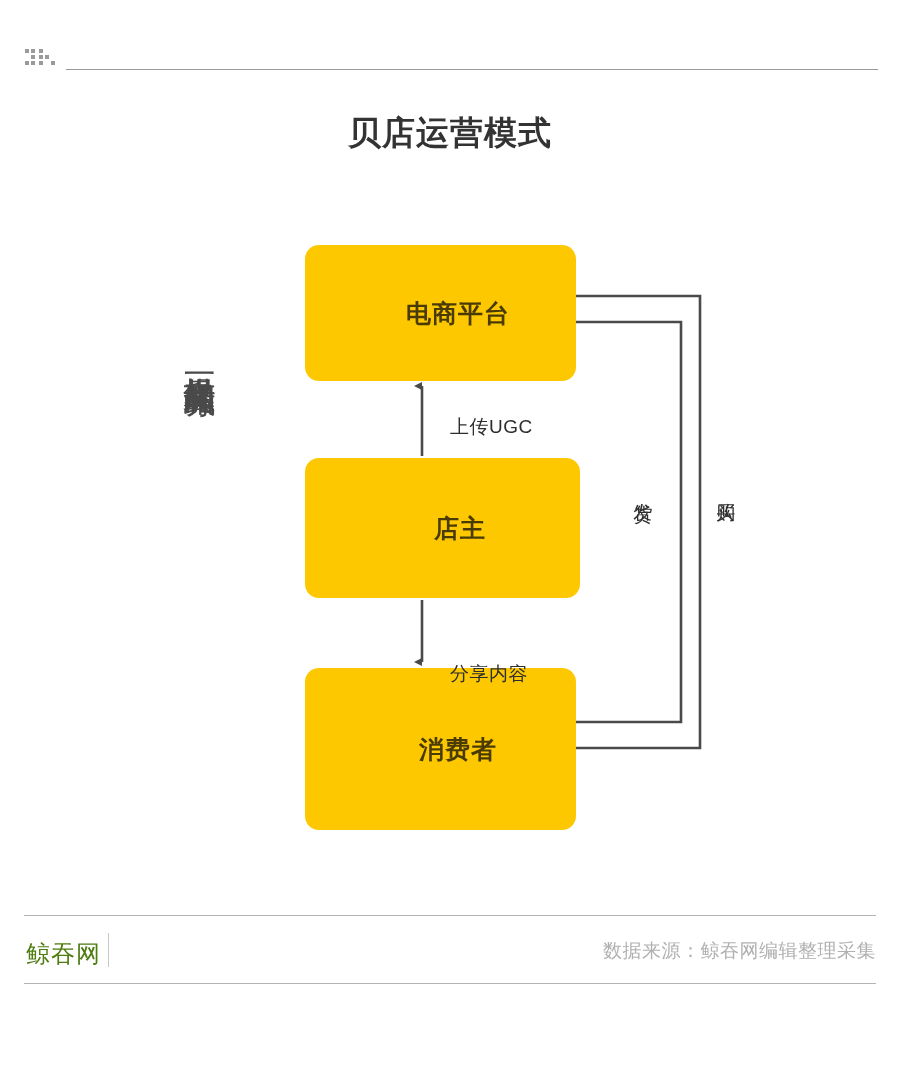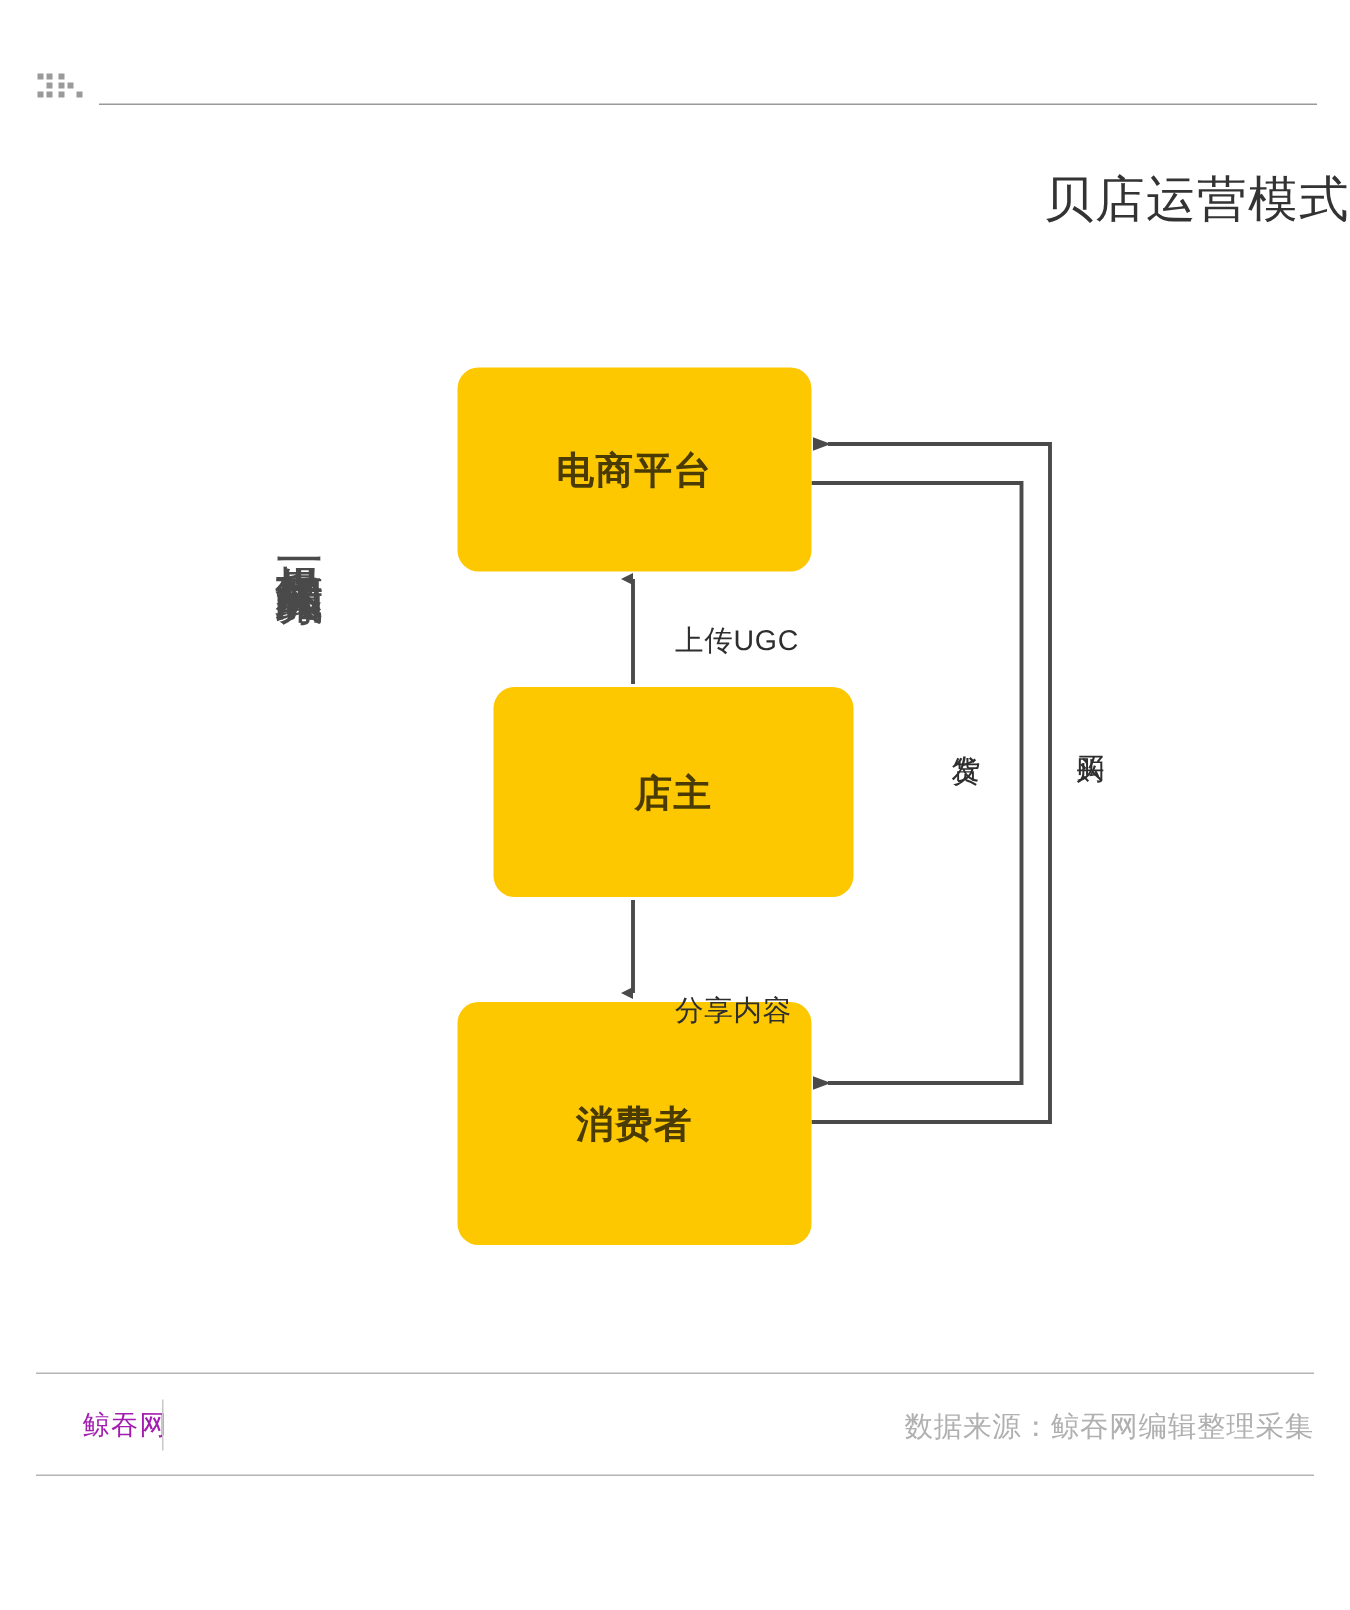--- a/index.html
+++ b/index.html
@@ -33,23 +33,23 @@
     left: 66px; top: 69px;
     width: 812px; height: 0;
     border-top: 1.5px solid #9a9a9a;
   }
 
   
   .page-title {
     position: absolute;
     left: 0; top: 111px;
     width: 900px;
-    text-align: right;
+    text-align: center;
     font-size: 33px;
-    font-weight: normal;
+    font-weight: bold;
     letter-spacing: 1px;
     color: #333333;
   }
 
   
   .diagram {
     position: absolute;
     left: 0; top: 0;
     width: 900px; height: 1073px;
   }
@@ -77,23 +77,24 @@
     position: absolute;
     background: #FDC800;
     border-radius: 14px;
     display: flex;
     align-items: center;
     justify-content: center;
     font-size: 25px;
     font-weight: bold;
     color: #4a3b05;
     letter-spacing: 1px;
+    padding-left: 35px;
   }
   .node-platform { left: 305px; top: 245px; width: 236px; height: 136px; }
-  .node-owner    { left: 305px; top: 458px; width: 240px; height: 140px; margin-left: 24px; }
+  .node-owner    { left: 305px; top: 458px; width: 240px; height: 140px; }
   .node-consumer { left: 305px; top: 668px; width: 236px; height: 162px; }
 
   
   .edge-label {
     position: absolute;
     font-size: 19px;
     color: #2e2e2e;
     white-space: nowrap;
     letter-spacing: 0.5px;
   }
@@ -122,24 +123,23 @@
   }
   .footer-rule-bottom {
     position: absolute;
     left: 24px; top: 983px;
     width: 852px; height: 0;
     border-top: 1.5px solid #b4b4b4;
   }
   .footer-brand {
     position: absolute;
     left: 26px; top: 938px;
-    font-size: 18px;
-    color: #a21caf;
-    letter-spacing: 1px;
-    margin-left: 29px;
+    font-size: 24px;
+    color: #4d7c0f;
+    letter-spacing: 1px;
   }
   .footer-divider {
     position: absolute;
     left: 108px; top: 933px;
     width: 0; height: 34px;
     border-left: 1.5px solid #c8c8c8;
   }
   .footer-source {
     position: absolute;
     right: 24px; top: 938px;

